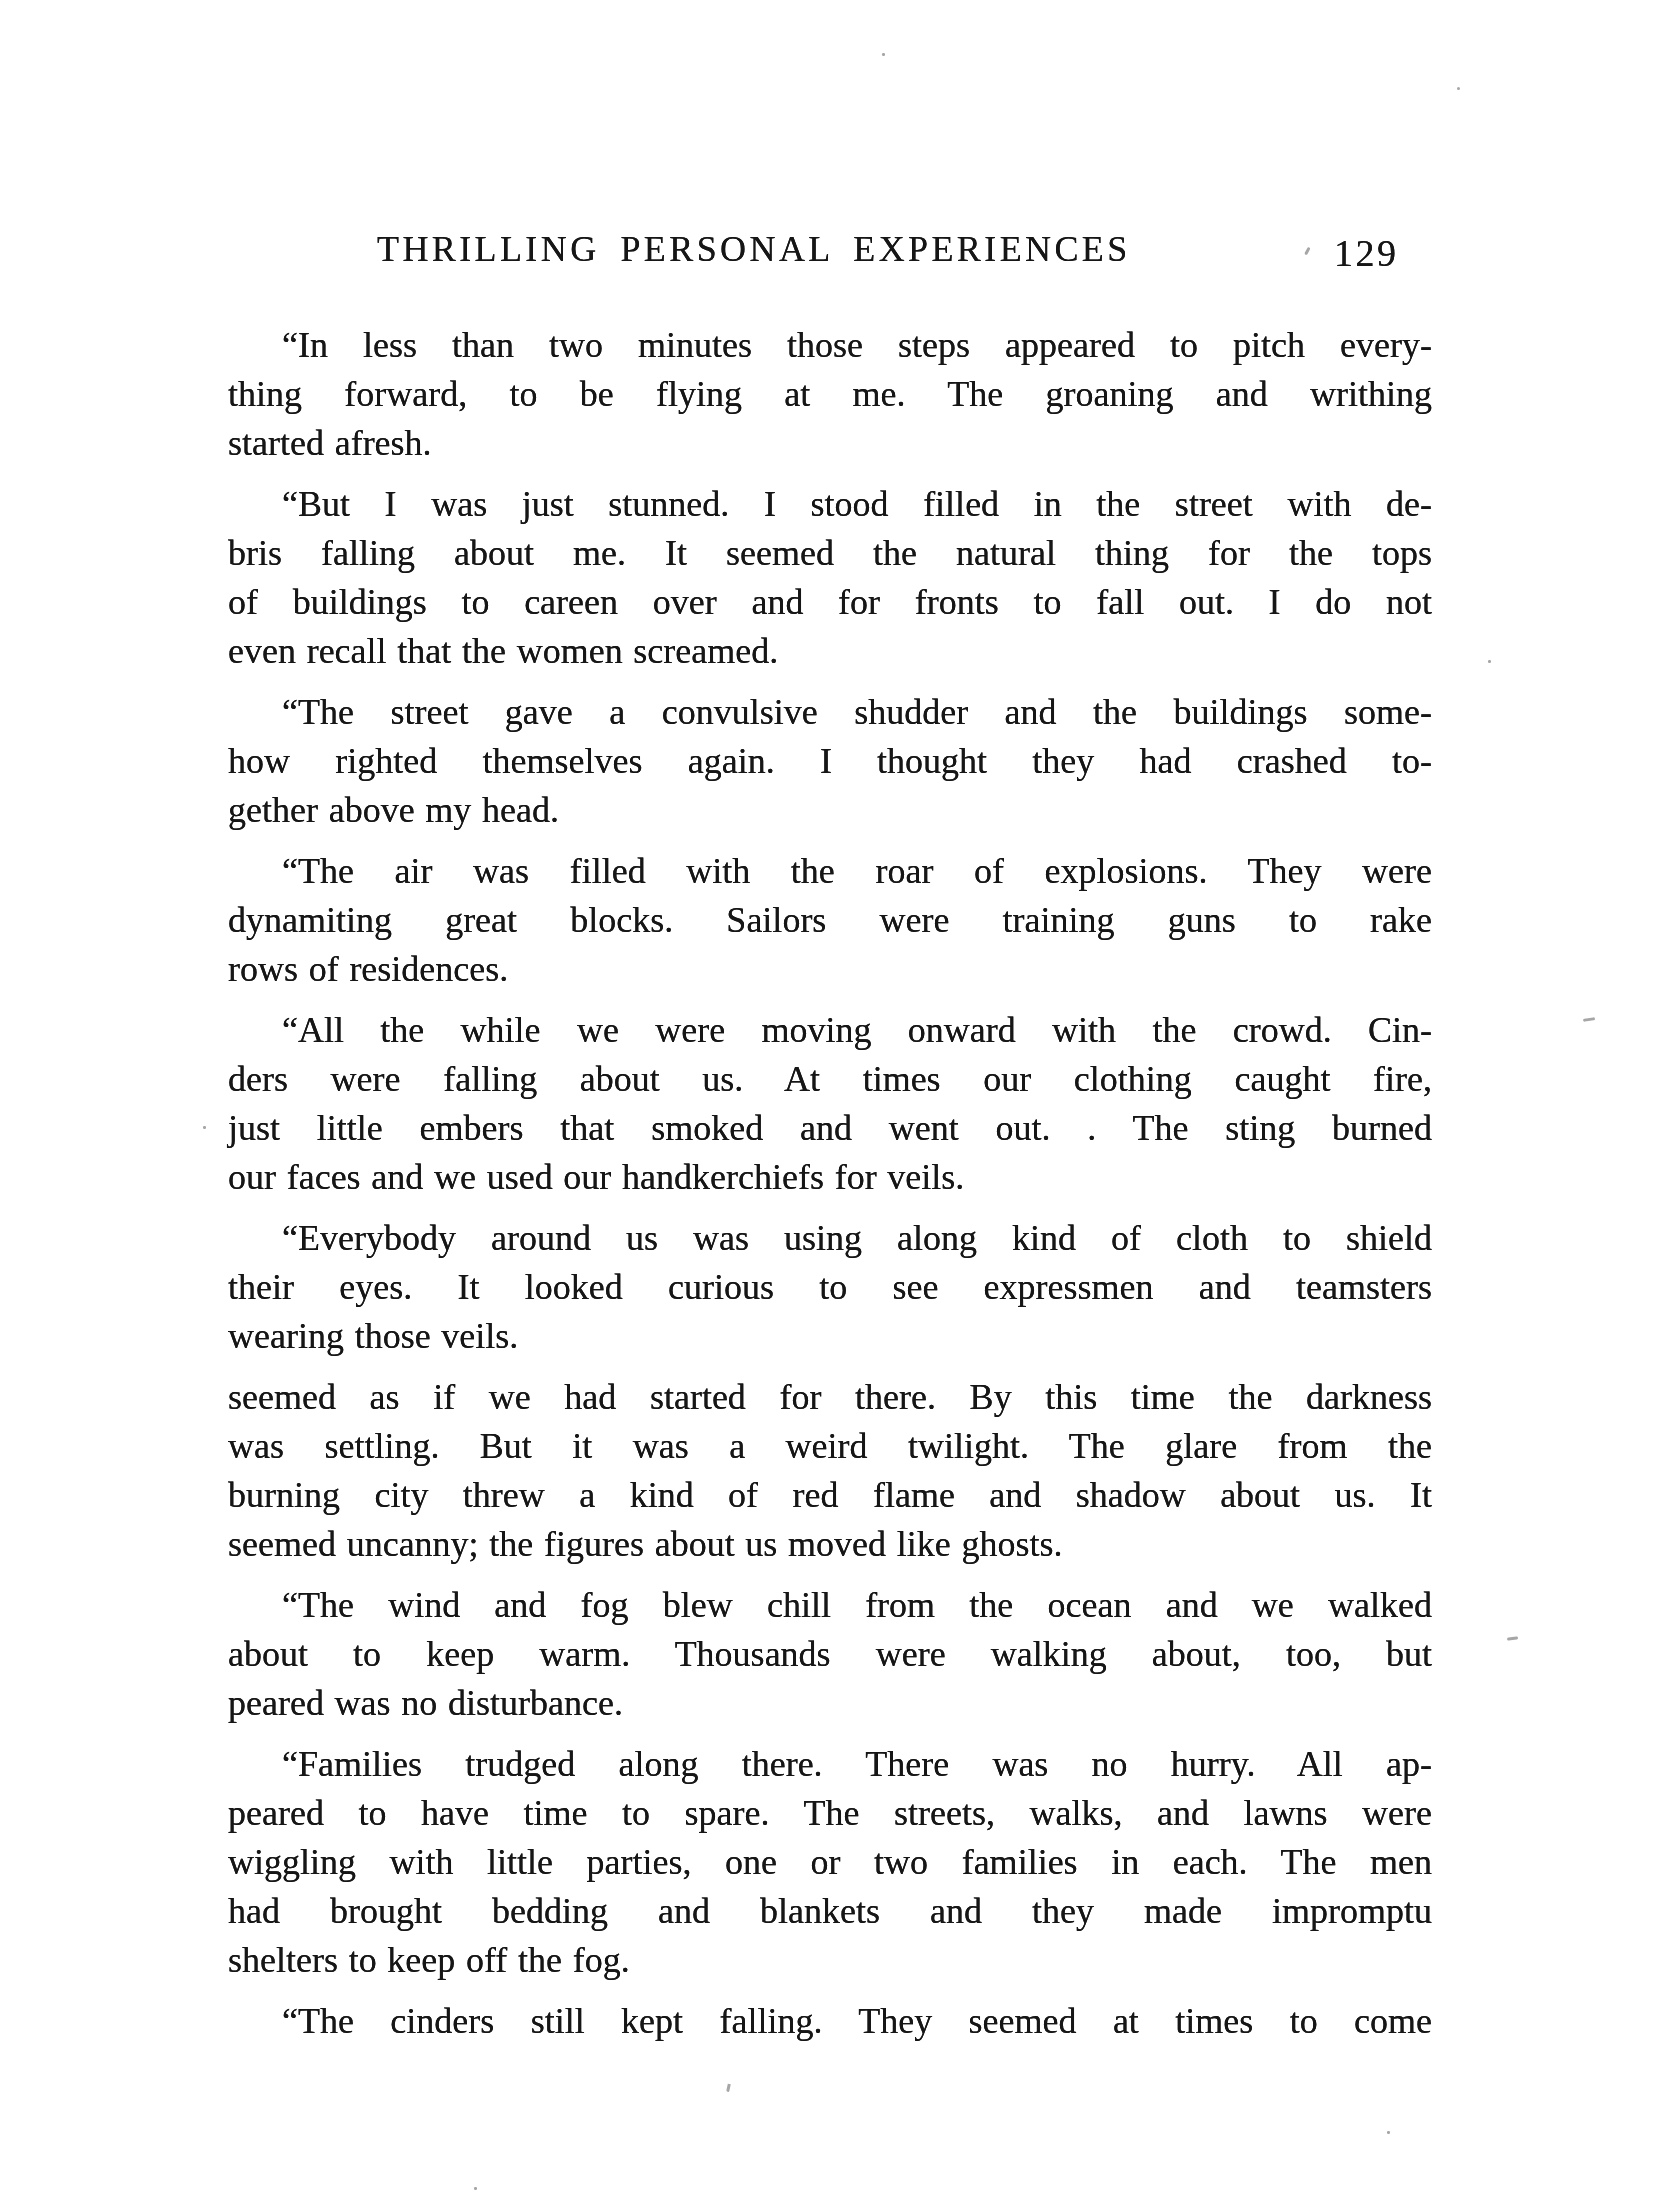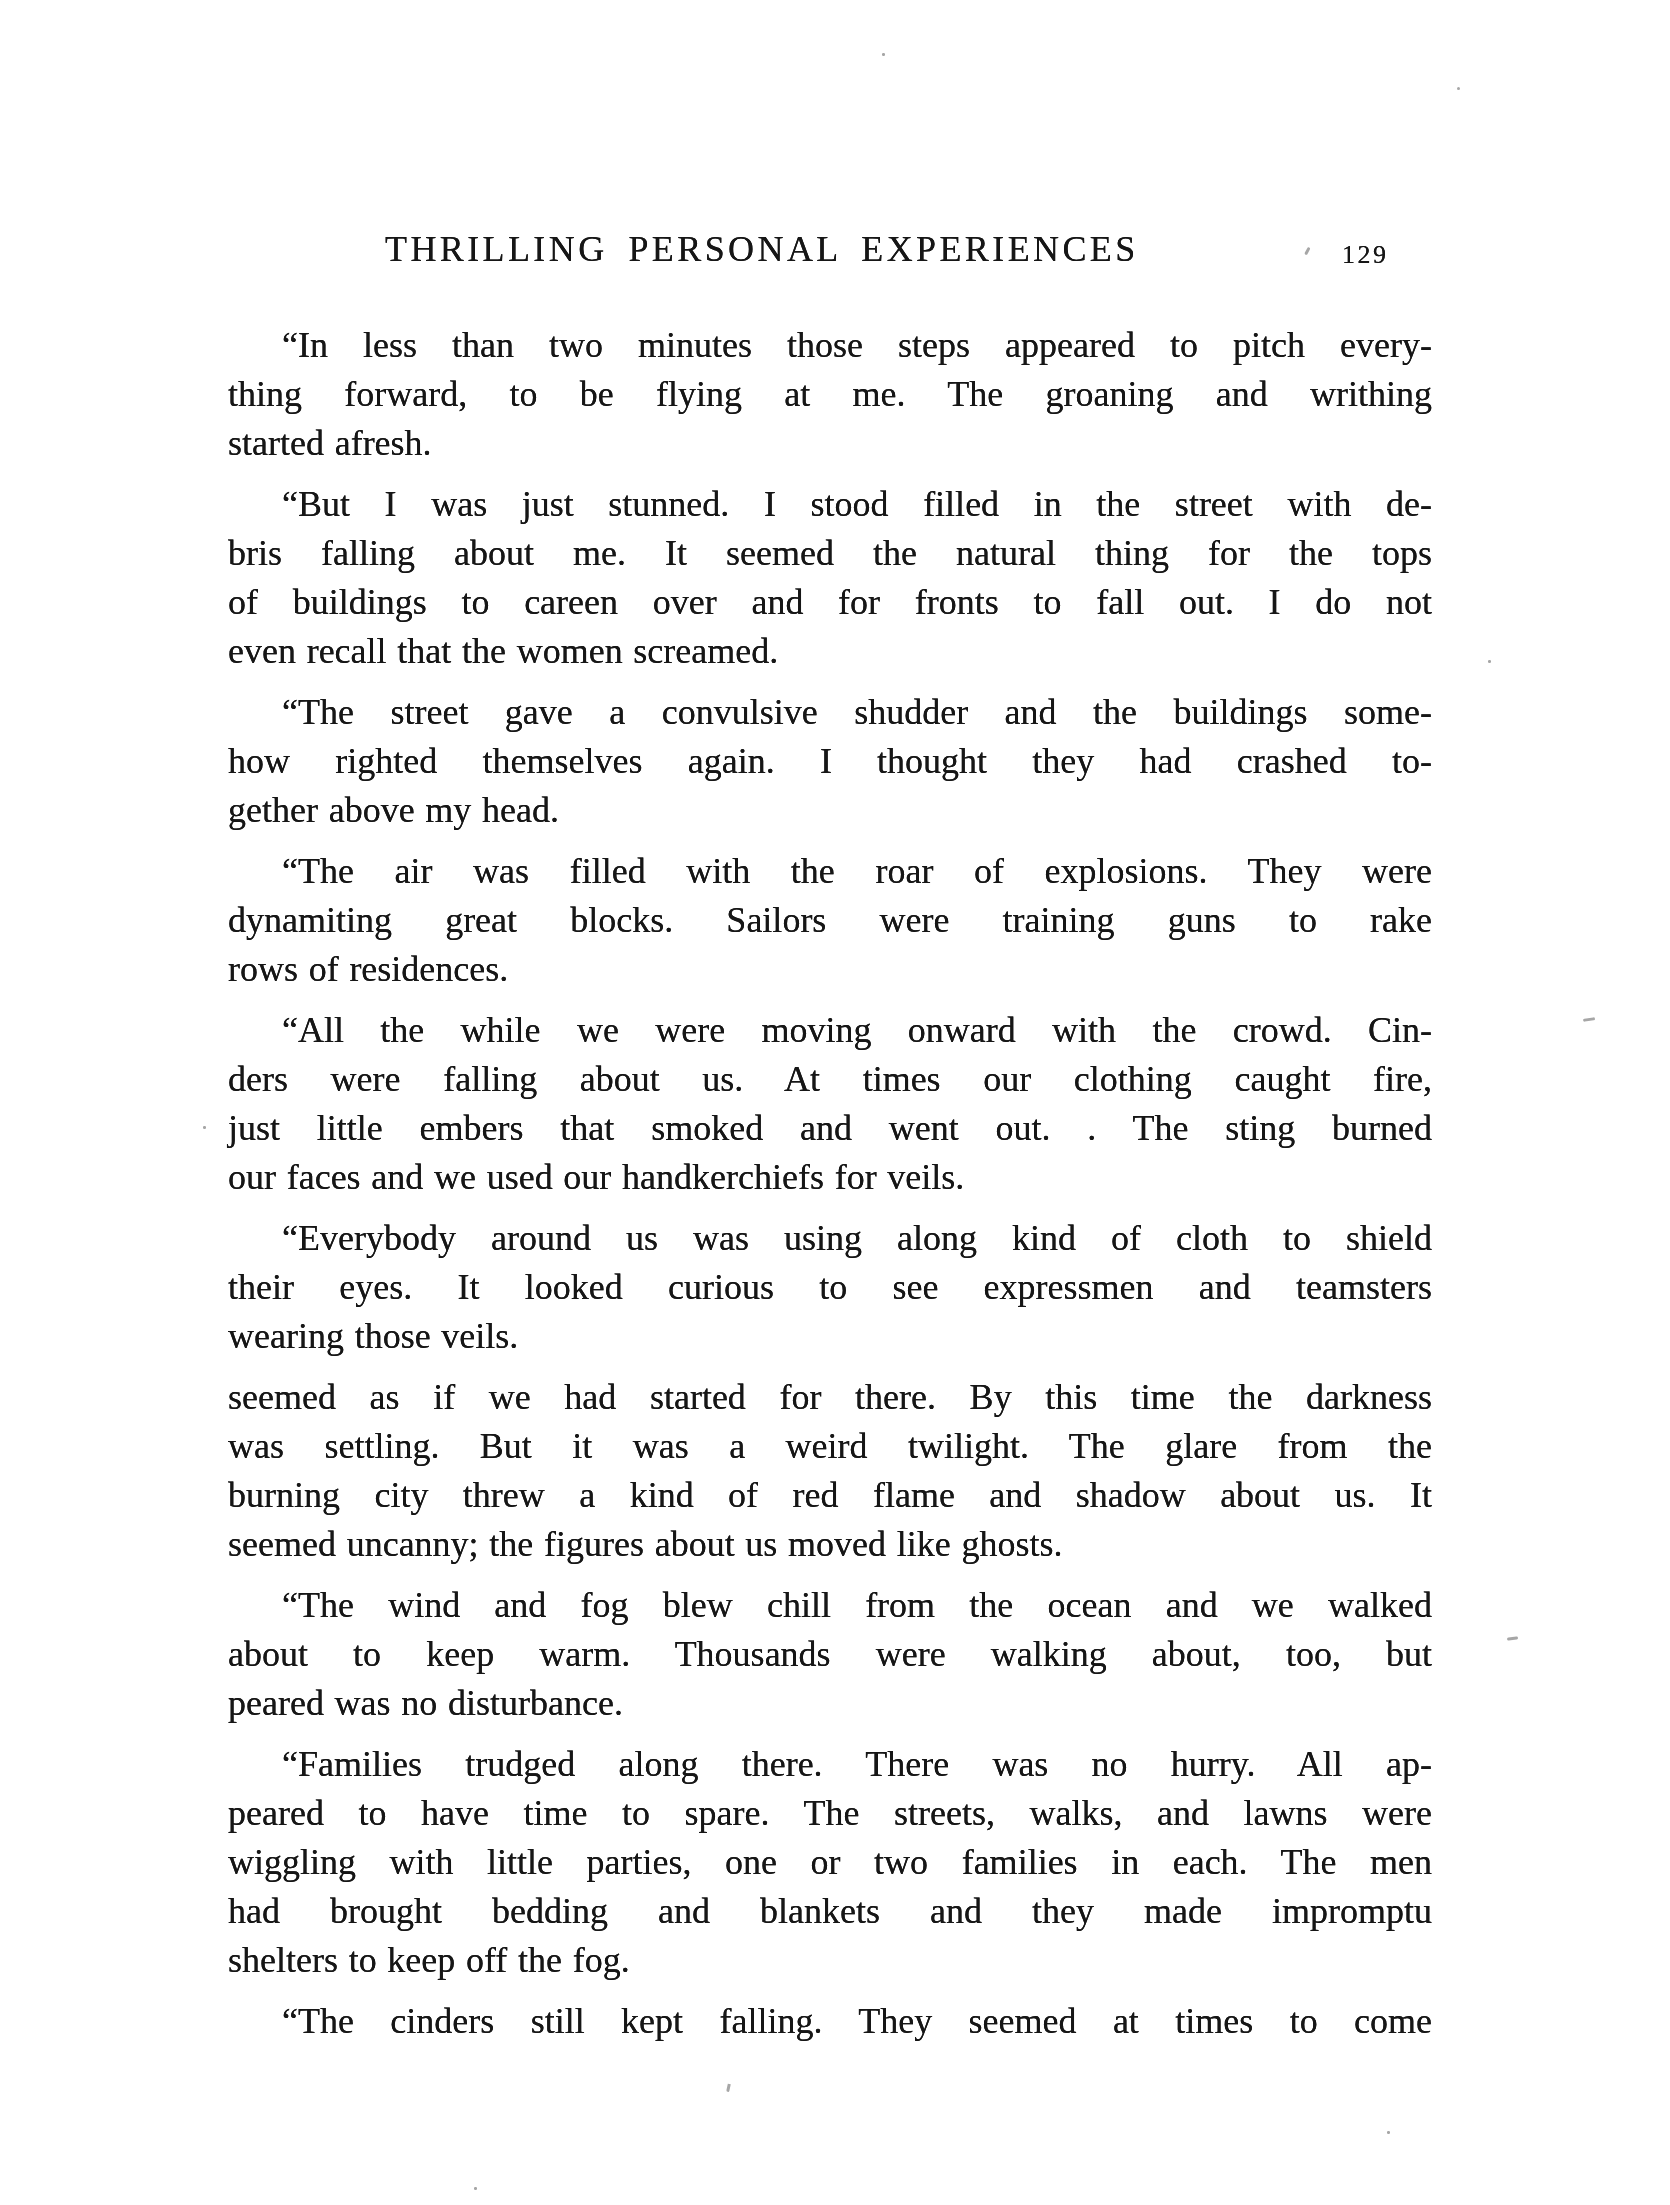--- a/index.html
+++ b/index.html
@@ -12,42 +12,41 @@
     width: 1671px;
     height: 2205px;
     background: #ffffff;
     overflow: hidden;
     font-family: "Liberation Serif", "DejaVu Serif", serif;
     color: #161616;
   }
   .page-header {
     position: absolute;
     top: 228px;
-    left: 216px;
+    left: 208px;
     width: 1228px;
     height: 47px;
   }
   .header-title {
     position: absolute;
     left: 169px;
     top: 0;
     font-size: 36px;
     letter-spacing: 3.4px;
     word-spacing: 8.5px;
     white-space: nowrap;
     text-shadow: 0 0 0.5px currentColor;
   }
   .page-number {
     position: absolute;
     left: 1126px;
     top: 3.4px;
-    font-size: 26px;
+    font-size: 38px;
     letter-spacing: 2.5px;
     text-shadow: 0 0 0.5px currentColor;
-    margin-top: 9px;
   }
   .body-text {
     position: absolute;
     top: 309px;
     left: 216px;
     width: 1228px;
     font-size: 36px;
     line-height: 49px;
     word-spacing: 1.7px;
     text-shadow: 0 0 0.4px currentColor;

